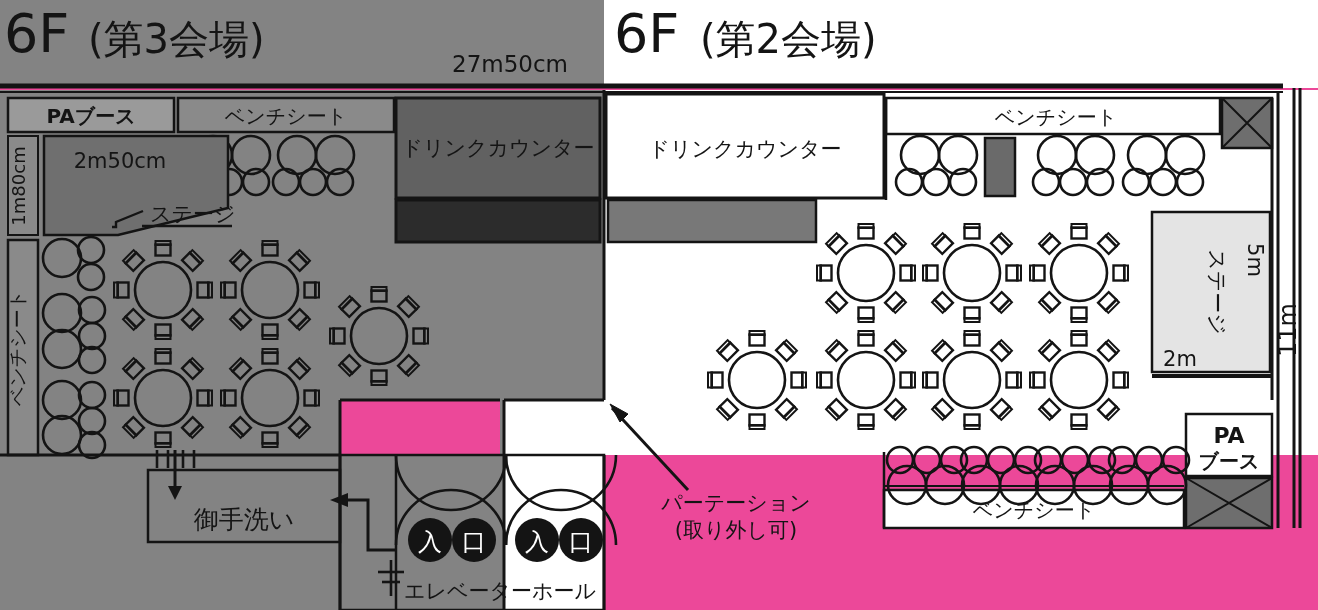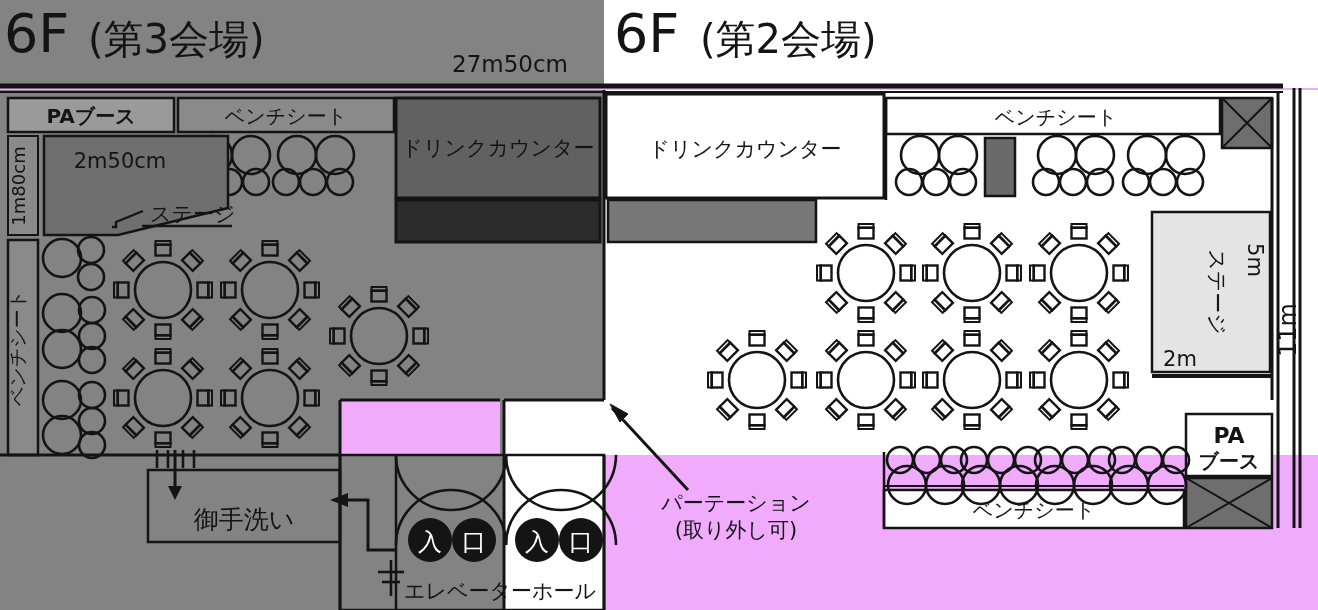--- a/index.html
+++ b/index.html
@@ -1,17 +1,17 @@
 <!DOCTYPE html>
 <html><head>
 <meta charset="utf-8">
 <style>
   html,body{margin:0;padding:0;background:#fff;}
   body{font-family:"DejaVu Sans","Liberation Sans",sans-serif;}
-  #root{position:relative;width:1318px;height:610px;overflow:hidden;background:#f0abfc;}
+  #root{position:relative;width:1318px;height:610px;overflow:hidden;background:#ec4899;}
   svg{display:block;}
   .lbl{font-family:"DejaVu Sans","Liberation Sans",sans-serif;fill:#141414;}
 </style>
 </head>
 <body>
 
 <div id="root">
 <svg width="1318" height="610" viewBox="0 0 1318 610">
 
   <rect id="bgLeftBand" x="0" y="0" width="604" height="88" fill="#838383"></rect>

